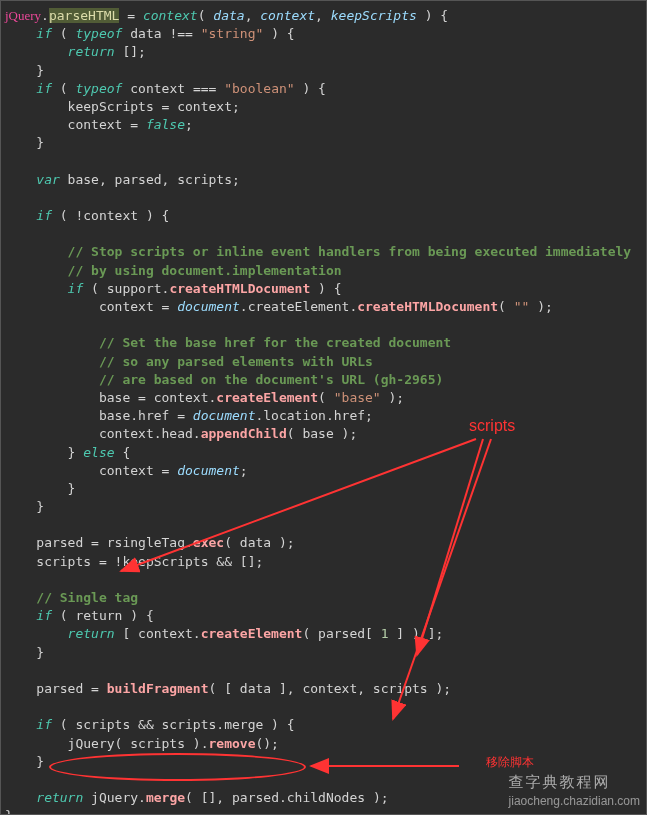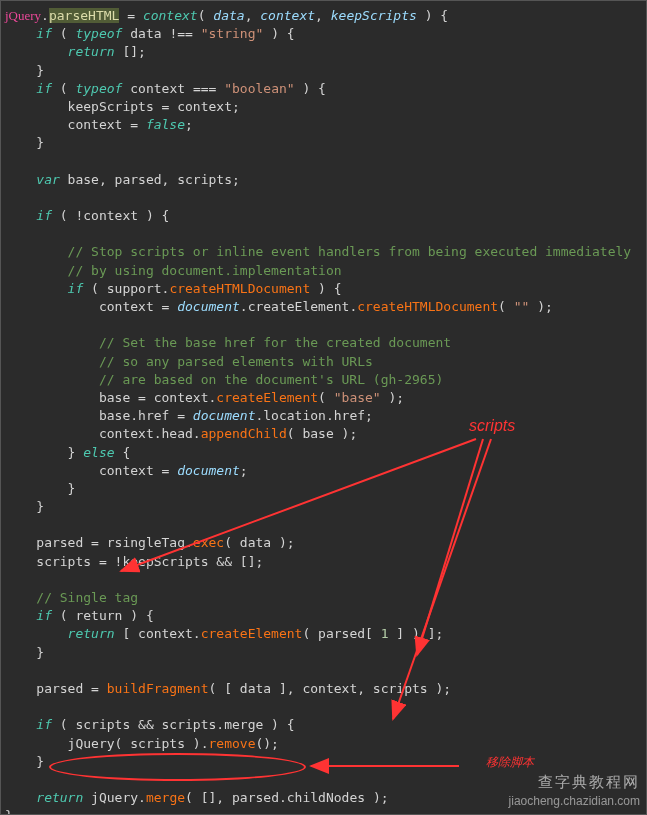--- a/index.html
+++ b/index.html
@@ -14,38 +14,37 @@
   overflow: hidden;
   border: 1px solid #555;
 }
 .code-container {
   padding: 6px 4px;
   color: #d4d4d4;
   position: relative;
 }
 pre { white-space: pre; font-family: inherit; }
 .kw { color: #4ec9b0; font-style: italic; }
-.fn { color: #f97316; }
+.fn { color: #fca5a5; font-weight: bold; }
 .var { color: #9cdcfe; font-style: italic; }
 .str { color: #ce9178; }
 .num { color: #b5cea8; }
 .op { color: #d4d4d4; }
-.cmt { color: #6a9955; }
+.cmt { color: #6a9955; font-weight: bold; }
 .highlight { background: #515c36; }
 .prop { color: #dcdcaa; }
 .ident { color: #ec4899; font-family: Liberation Serif, serif; }
 
 .annotation-layer {
   position: absolute;
   top: 0;
   left: 0;
   width: 100%;
   height: 100%;
   pointer-events: none;
-  font-style: italic;
 }
 .label-scripts {
   position: absolute;
   color: #ff3333;
   font-family: Arial, sans-serif;
   font-size: 16px;
   left: 468px;
   top: 414px;
 }
 .label-remove {
@@ -64,21 +63,20 @@
   height: 28px;
   border: 2px solid #ff3333;
   border-radius: 50%;
 }
 .watermark {
   position: absolute;
   right: 6px;
   bottom: 4px;
   color: rgba(255,255,255,0.6);
   font-family: 'Microsoft YaHei', Arial, sans-serif;
-  text-align: right;
   pointer-events: none;
 }
 .watermark .line1 { font-size: 15px; letter-spacing: 2px; }
 .watermark .line2 { font-size: 12px; color: rgba(255,255,255,0.5); }
 
 svg.arrows {
   position: absolute;
   top: 0; left: 0;
   width: 647px;
   height: 815px;

